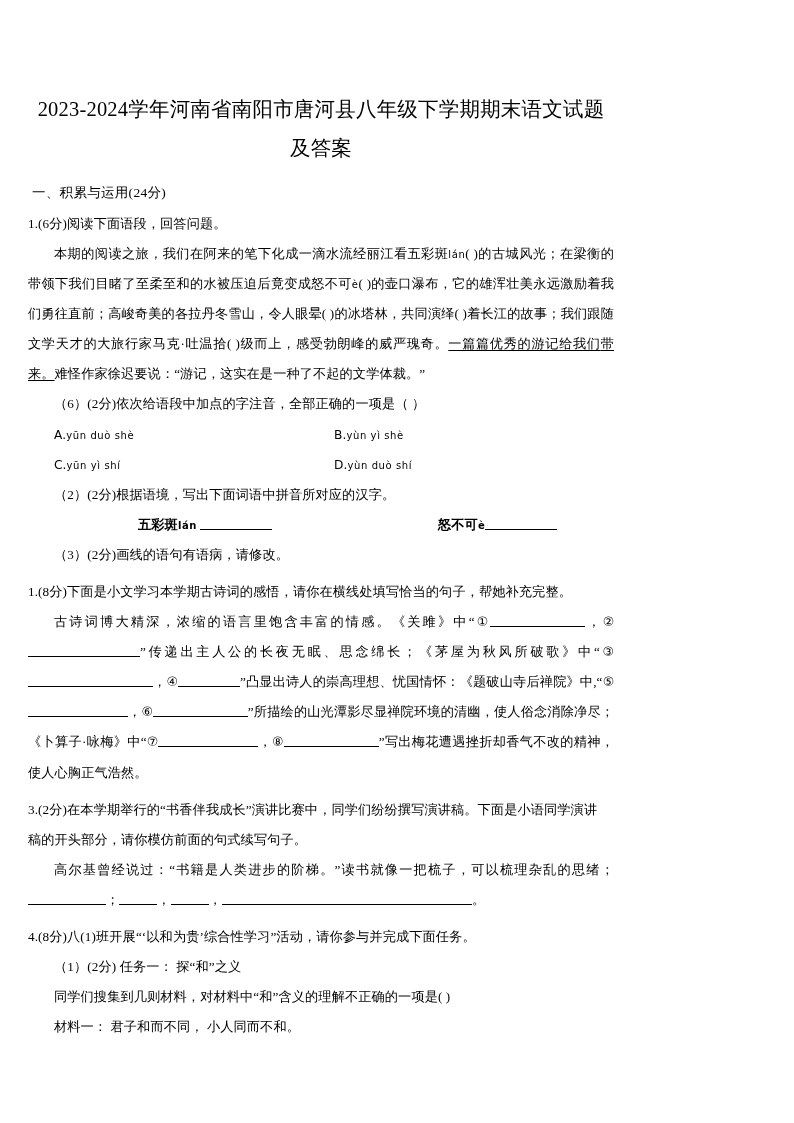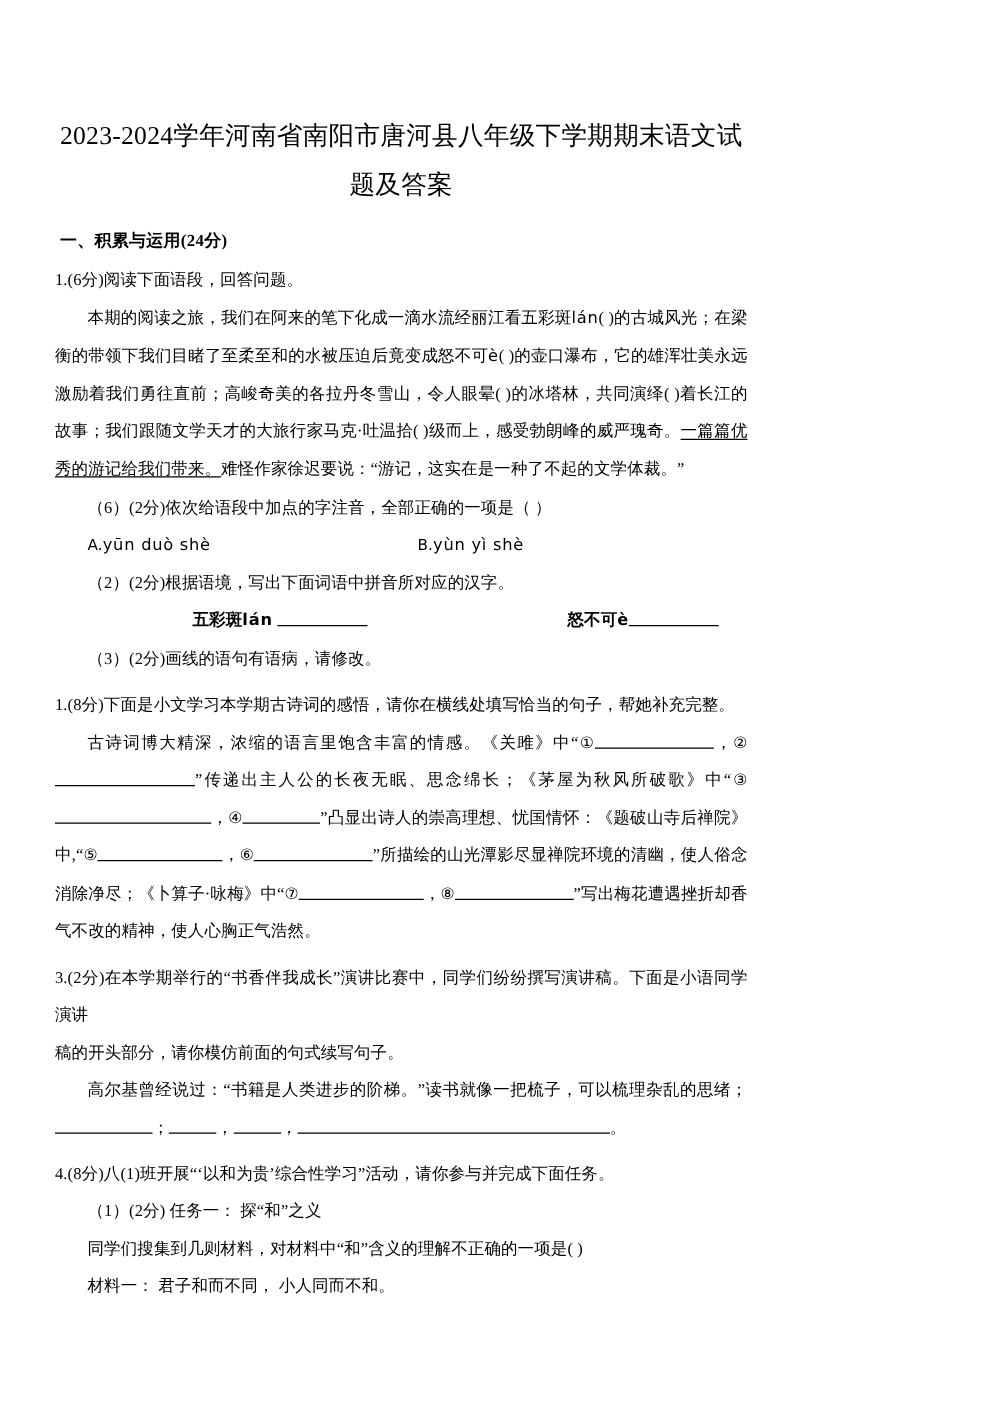--- a/index.html
+++ b/index.html
@@ -12,36 +12,36 @@
     height: 1123px;
     font-family: "Liberation Serif", "DejaVu Serif", serif;
     color: #000000;
     position: relative;
     overflow: hidden;
   }
   .page {
     width: 642px;
     height: 1123px;
     box-sizing: border-box;
-    padding: 0 44px;
+    padding: 0 28px;
     position: relative;
   }
   .doc-title {
     font-size: 20.5px;
     font-weight: normal;
     text-align: center;
     line-height: 1.9;
     letter-spacing: 0.2px;
     margin: 0;
     padding-top: 90px;
     font-family: "Liberation Serif", "DejaVu Serif", serif;
   }
   .section-heading {
     font-size: 13.5px;
-    font-weight: bold;
+    font-weight: normal;
     margin: 16px 0 0 4px;
     letter-spacing: 0.3px;
   }
   .q-line {
     font-size: 13.2px;
     line-height: 2.28;
     text-align: justify;
     text-justify: inter-ideograph;
     margin: 0;
     letter-spacing: 0.1px;
@@ -56,21 +56,21 @@
     font-size: 13.2px;
     line-height: 2.28;
     display: flex;
     padding-left: 26px;
     letter-spacing: 0.1px;
   }
   .opt-cell { width: 330px; }
   .opt-cell-2 { width: 330px; }
   .py {
     font-family: "DejaVu Sans", sans-serif;
-    font-size: 13px;
+    font-size: 10px;
     letter-spacing: 0.6px;
   }
   .latin {
     font-family: "DejaVu Sans", sans-serif;
     font-size: 12.2px;
   }
   .blank-row {
     font-size: 13.2px;
     line-height: 2.28;
     display: flex;
@@ -114,20 +114,24 @@
 
   <p class="q-line indent1"><span>本期的阅读之旅，我们在阿来的笔下化成一滴水流经丽江看五彩斑</span><span class="py">lán</span><span>(    )的古城风光；在梁衡的</span><span>带领下我们目睹了至柔至和的水被压迫后竟变成怒不可</span><span class="py">è</span><span>(    )的壶口瀑布，它的雄浑壮美永远激励着我</span><span>们勇往直前；高峻奇美的各拉丹冬雪山，令人眼晕(    )的冰塔林，共同演绎(    )着长江的故事；我们</span><span>跟随文学天才的大旅行家马克·吐温拾(    )级而上，感受勃朗峰的威严瑰奇。</span><u class="ul">一篇篇优秀的游记给我们</u><u class="ul">带来。</u><span>难怪作家徐迟要说：“游记，这实在是一种了不起的文学体裁。”</span></p>
 
   <p class="q-line indent-sub">（6）(2分)依次给语段中加点的字注音，全部正确的一项是（    ）</p>
 
   <div class="opt-row">
     <div class="opt-cell"><span class="latin">A.</span><span class="py">yūn duò shè</span></div>
     <div class="opt-cell-2"><span class="latin">B.</span><span class="py">yùn yì shè</span></div>
   </div>
 
+  <div class="opt-row">
+    <div class="opt-cell"><span class="latin">C.</span><span class="py">yūn yì shí</span></div>
+    <div class="opt-cell-2"><span class="latin">D.</span><span class="py">yùn duò shí</span></div>
+  </div>
 
   <p class="q-line indent-sub">（2）(2分)根据语境，写出下面词语中拼音所对应的汉字。</p>
 
   <div class="blank-row">
     <div class="blank-cell-a"><span>五彩斑</span><span class="py">lán</span> <span class="bl bl-72"></span></div>
     <div><span>怒不可</span><span class="py">è</span><span class="bl bl-72"></span></div>
   </div>
 
   <p class="q-line indent-sub">（3）(2分)画线的语句有语病，请修改。</p>
 

